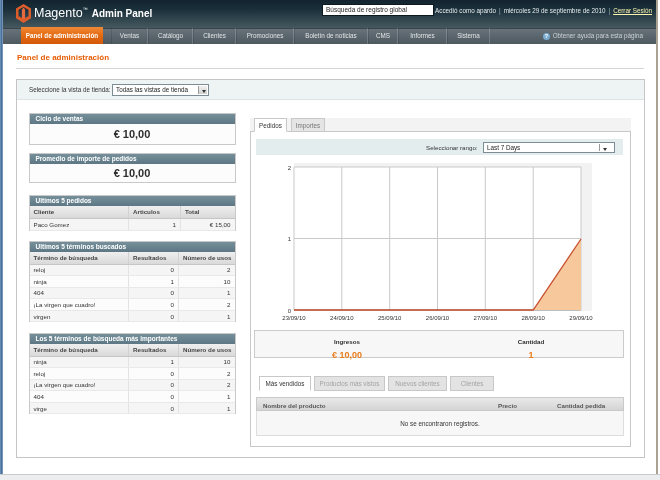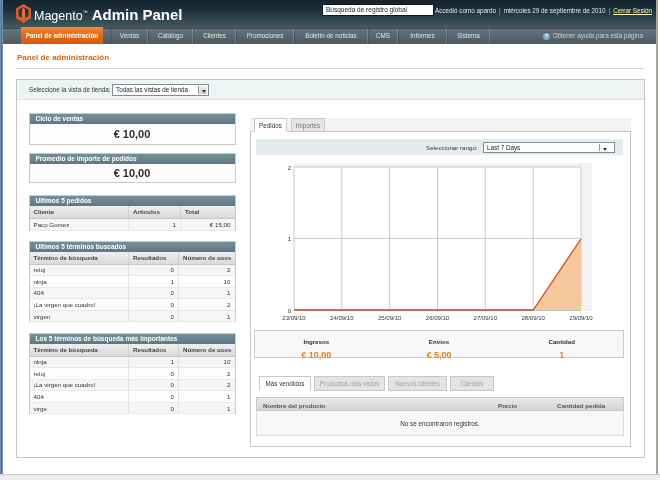--- a/index.html
+++ b/index.html
@@ -9,21 +9,21 @@
 
 #lstripe{left:0;top:0;width:3px;height:474px;background:linear-gradient(90deg,#7697bb,#47729e 50%,#8ba4c2);}
 #redge{left:656px;top:0;width:2px;height:474px;background:#aba294;}
 #footer{left:0;top:474px;width:660px;height:6px;background:#ecedee;border-top:1px solid #c9cccd;}
 
 #header{left:3px;top:0;width:653px;height:28px;background:linear-gradient(#13242e,#1a303b 35%,#46595f);}
 #navbar{left:3px;top:28px;width:653px;height:16px;background:linear-gradient(#67727a,#4e585f);border-top:1px solid #3a454b;}
 #logo{left:16px;top:4px;}
 #brand{left:34px;top:5.5px;color:#fff;font-size:12.5px;letter-spacing:0;}
 #brand .tm{font-size:5px;vertical-align:6px;}
-#brand b{font-size:15px;margin-left:4px;}
+#brand b{font-size:10px;margin-left:4px;}
 #gsearch{left:322px;top:4px;width:112px;height:12px;background:#fff;border:1px solid #0c1920;font-size:6.5px;color:#222;line-height:10px;padding-left:3px;}
 #hdrright{top:6.5px;right:8px;font-size:6.3px;color:#e8ecef;}
 #hdrright .lnk{color:#fdf5b0;text-decoration:underline;}
 #hdrright .sep{color:#9fb0b8;margin:0 3px;}
 
 #activetab{left:21px;top:27px;width:82px;height:17px;background:linear-gradient(#f0893a,#e56d12 45%,#d3570a);color:#fff;font-size:6.3px;font-weight:bold;text-align:center;line-height:17px;}
 .nav{top:28px;height:16px;line-height:16px;font-size:6.3px;color:#e2e6e8;text-align:center;border-right:1px solid rgba(255,255,255,0.18);border-left:1px solid rgba(0,0,0,0.12);}
 #navhelp{top:28px;right:17px;height:16px;line-height:16px;font-size:6.3px;color:#ccd2d6;}
 #helpico{top:32.5px;left:542.5px;width:7.5px;height:7.5px;border-radius:50%;background:#79abce;color:#fff;font-size:6px;font-weight:bold;text-align:center;line-height:7.5px;}
 
@@ -258,24 +258,20 @@
     <text x="313" y="158" text-anchor="middle">29/09/10</text>
   </g>
 </svg>
 
 <div class="abs" id="stats">
   <div>
       <div class="sl">Ingresos</div>
       <div class="sv">€ 10,00</div>
     </div>
   <div>
-      <div class="sl">Envios</div>
-      <div class="sv">€ 5,00</div>
-    </div>
-  <div>
       <div class="sl">Cantidad</div>
       <div class="sv">1</div>
     </div>
 </div>
 
 <div class="abs btab on" style="left:259px;width:52px;">Más vendidos</div>
 <div class="abs btab off" style="left:314px;width:71px;">Productos más vistos</div>
 <div class="abs btab off" style="left:388px;width:59px;">Nuevos clientes</div>
 <div class="abs btab off" style="left:450px;width:44px;">Clientes</div>
 

